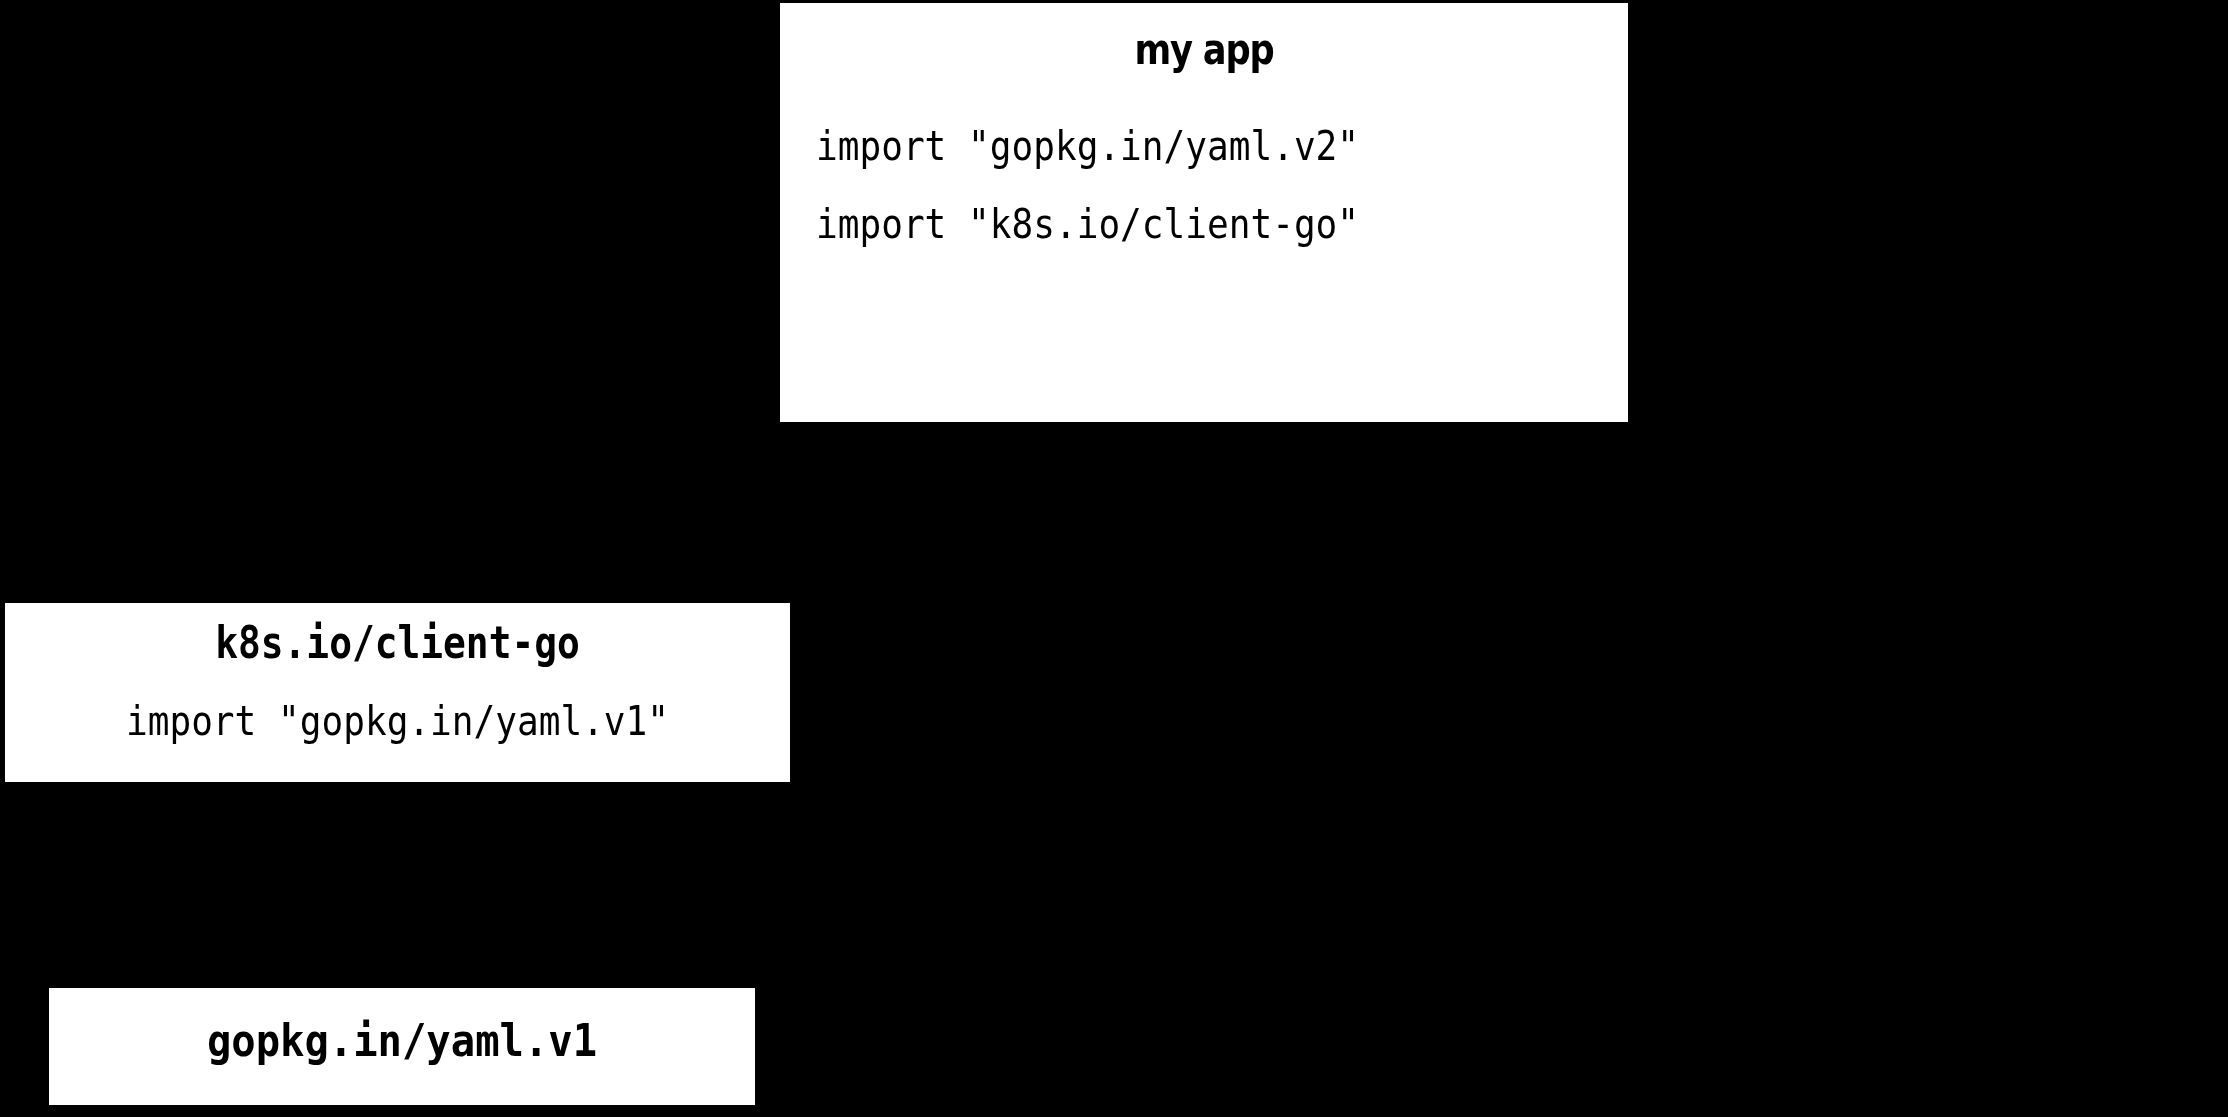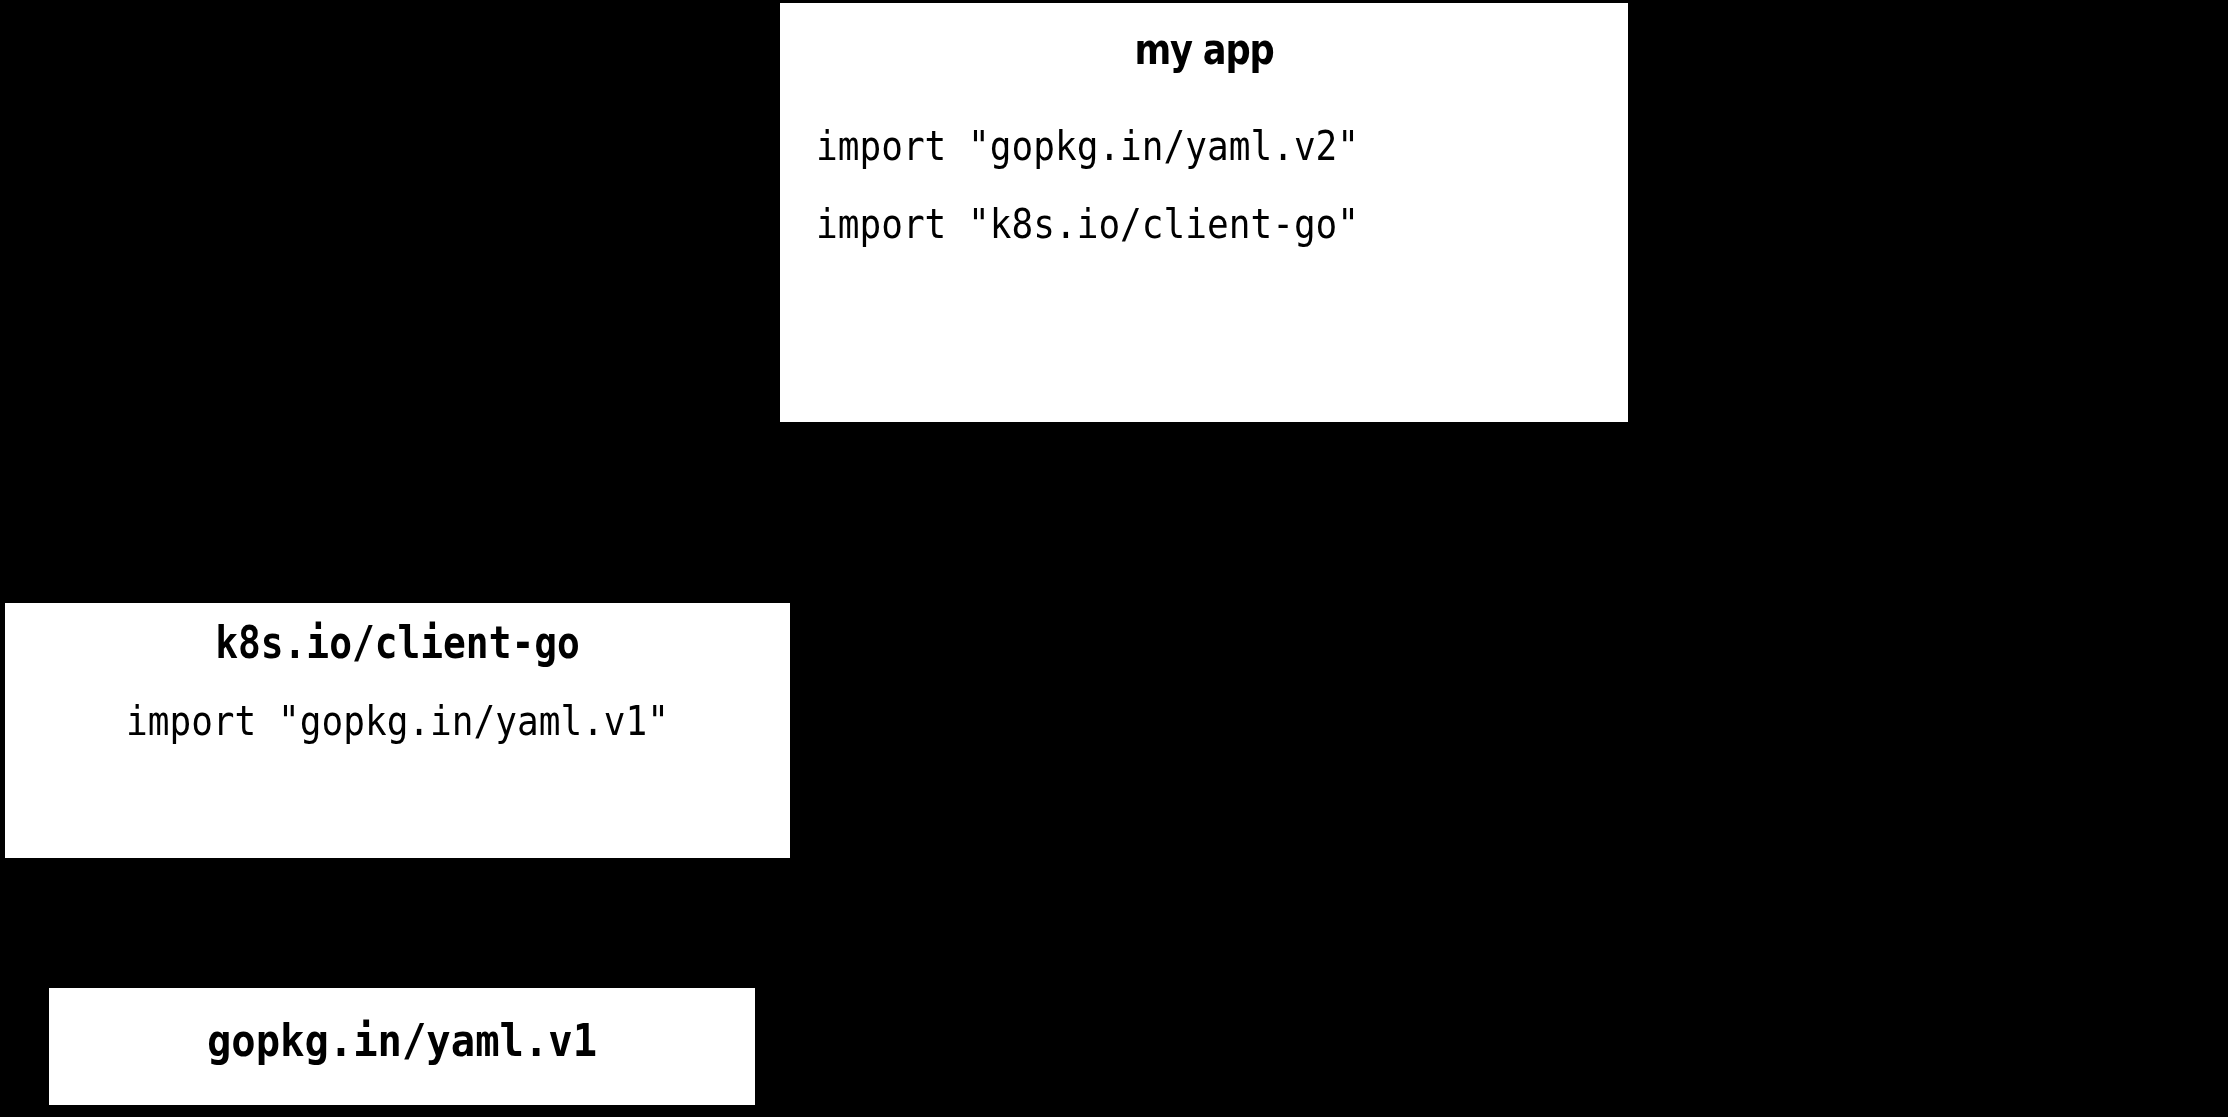--- a/index.html
+++ b/index.html
@@ -59,21 +59,21 @@
   }
   #node-myapp .import-line.second {
     margin-top: 32px;
   }
 
   
   #node-k8s {
     left: 5px;
     top: 603px;
     width: 785px;
-    height: 255px;
+    height: 179px;
     text-decoration: underline;
   }
   #node-k8s .node-title {
     position: absolute;
     left: 0;
     top: 14px;
     width: 100%;
     text-align: center;
     font-family: "DejaVu Sans Mono", monospace;
     font-weight: bold;

